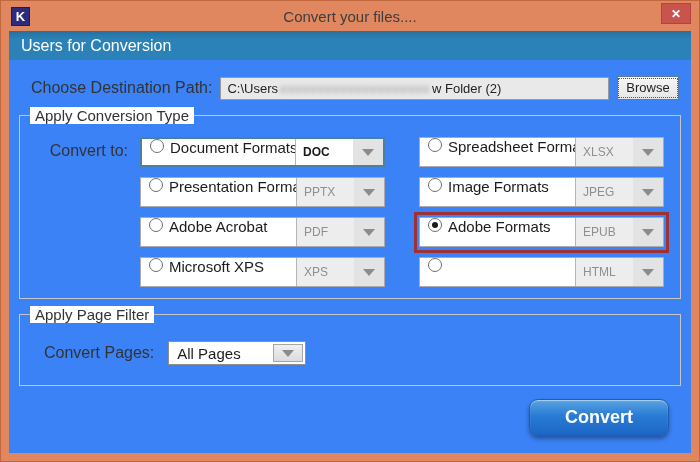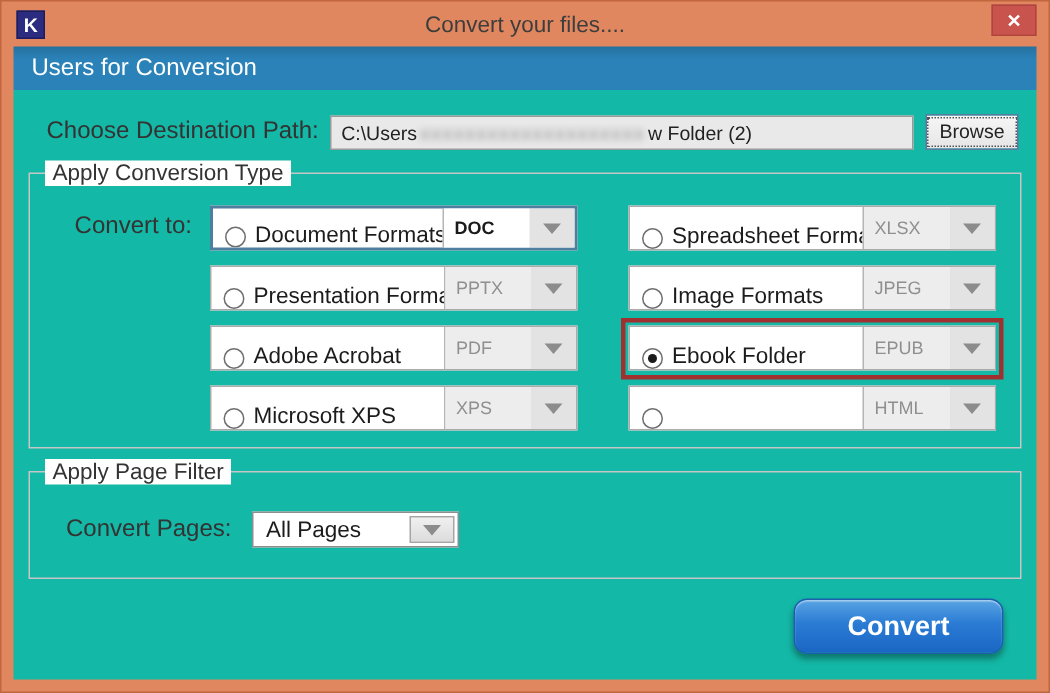--- a/index.html
+++ b/index.html
@@ -31,21 +31,21 @@
     display:flex; align-items:center; justify-content:center;
     font-size:12px; font-weight:bold; border:1px solid #b04540;
   }
   
   .inner { margin:0 8px; height:422px; display:flex; flex-direction:column; }
   .banner {
     height:29px; background:linear-gradient(#26719f, #2b82b9 30%, #2b82b9);
     color:#fff; font-size:16px; display:flex; align-items:center; padding-left:12px;
     flex:0 0 auto;
   }
-  .content { background:#14b8a6; flex:1; overflow:hidden; }
+  .content { background:#3b82f6; flex:1; overflow:hidden; }
   
   .dest-row { display:flex; align-items:center; margin:16px 12px 0 22px; }
   .dest-label { font-size:16px; color:#333; white-space:nowrap; margin-right:8px; }
   .path-field {
     flex:1; height:23px; background:#e9e9e9; border:1px solid #9a9a9a;
     font-size:13px; color:#222; display:flex; align-items:center;
     padding:0 6px; overflow:hidden; white-space:nowrap;
   }
   .path-blur { color:#8f8f8f; filter:blur(2.5px); margin:0 2px; letter-spacing:1px; }
   .browse-btn {
@@ -67,21 +67,21 @@
   }
   
   .convert-row { display:flex; padding:21px 12px 11px 0; }
   .convert-to-label { width:120px; text-align:right; padding:5px 12px 0 0; font-size:16px; color:#333; }
   .opt-grid { display:grid; grid-template-columns:245px 245px; gap:10px 34px; }
   .opt-row {
     height:30px; display:flex; align-items:stretch;
     border:1px solid #ababab; background:#fff; position:relative;
   }
   .opt-row.focused { border:2px solid #4f7f9e; }
-  .opt-main { flex:1; display:flex; align-items:flex-end; padding-left:8px; overflow:hidden; }
+  .opt-main { flex:1; display:flex; align-items:flex-start; padding-left:8px; overflow:hidden; }
   .radio {
     width:14px; height:14px; border:1px solid #6e6e6e; border-radius:50%;
     margin-right:6px; flex:0 0 auto; position:relative; background:#fff;
   }
   .radio.checked::after {
     content:""; position:absolute; left:3px; top:3px; width:6px; height:6px;
     border-radius:50%; background:#1a1a1a;
   }
   .opt-label { font-size:15px; color:#1c1c1c; white-space:nowrap; }
   .combo { display:flex; width:88px; flex:0 0 auto; border-left:1px solid #b5b5b5; }
@@ -218,21 +218,21 @@
                 <span class="combo-arrow">
                     <i class="tri"></i>
                   </span>
               </div>
             </div>
 
             <div class="opt-row">
               <div class="red-ring"></div>
               <div class="opt-main">
                 <span class="radio checked"></span>
-                <span class="opt-label">Ebook Folder</span>
+                <span class="opt-label">Adobe Formats</span>
               </div>
               <div class="combo">
                 <span class="combo-val">EPUB</span>
                 <span class="combo-arrow">
                     <i class="tri"></i>
                   </span>
               </div>
             </div>
 
             <div class="opt-row">

